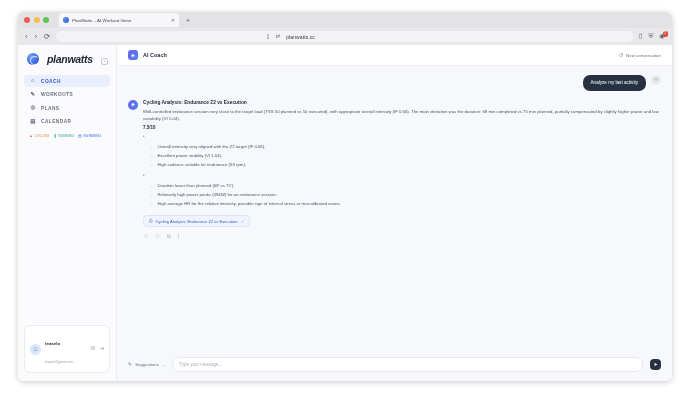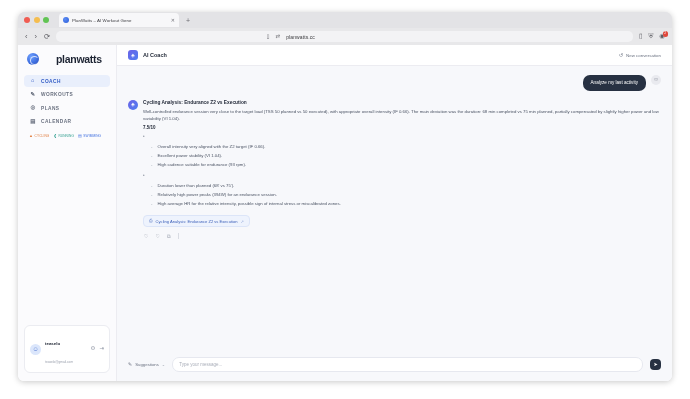--- a/index.html
+++ b/index.html
@@ -72,21 +72,21 @@
     width: 5.5px; height: 5.5px; font-size: 3.4px;
     display: flex; align-items: center; justify-content: center;
   }
   
   .page { display: flex; height: 336px; background: #ffffff; }
   
   .sidebar {
     width: 99px; background: #fbfbfd; border-right: 1px solid #ececf1;
     display: flex; flex-direction: column; padding: 8px 0 0 0;
   }
-  .brand { display: flex; align-items: flex-end; gap: 17px; padding: 0 8px 10px 9px; }
+  .brand { display: flex; align-items: flex-end; gap: 8px; padding: 0 8px 10px 9px; font-style: italic; }
   .brand-logo {
     width: 12px; height: 12px; border-radius: 50%;
     background: radial-gradient(circle at 35% 30%, #6ea0ff 0%, #3f6fe0 55%, #2d4fb5 100%);
     position: relative; flex: none;
   }
   .brand-logo::after {
     content: ""; position: absolute; left: 2.5px; top: 2.5px;
     width: 7px; height: 7px; border-radius: 50%;
     border: .8px solid rgba(255,255,255,.75);
     border-right-color: transparent;

